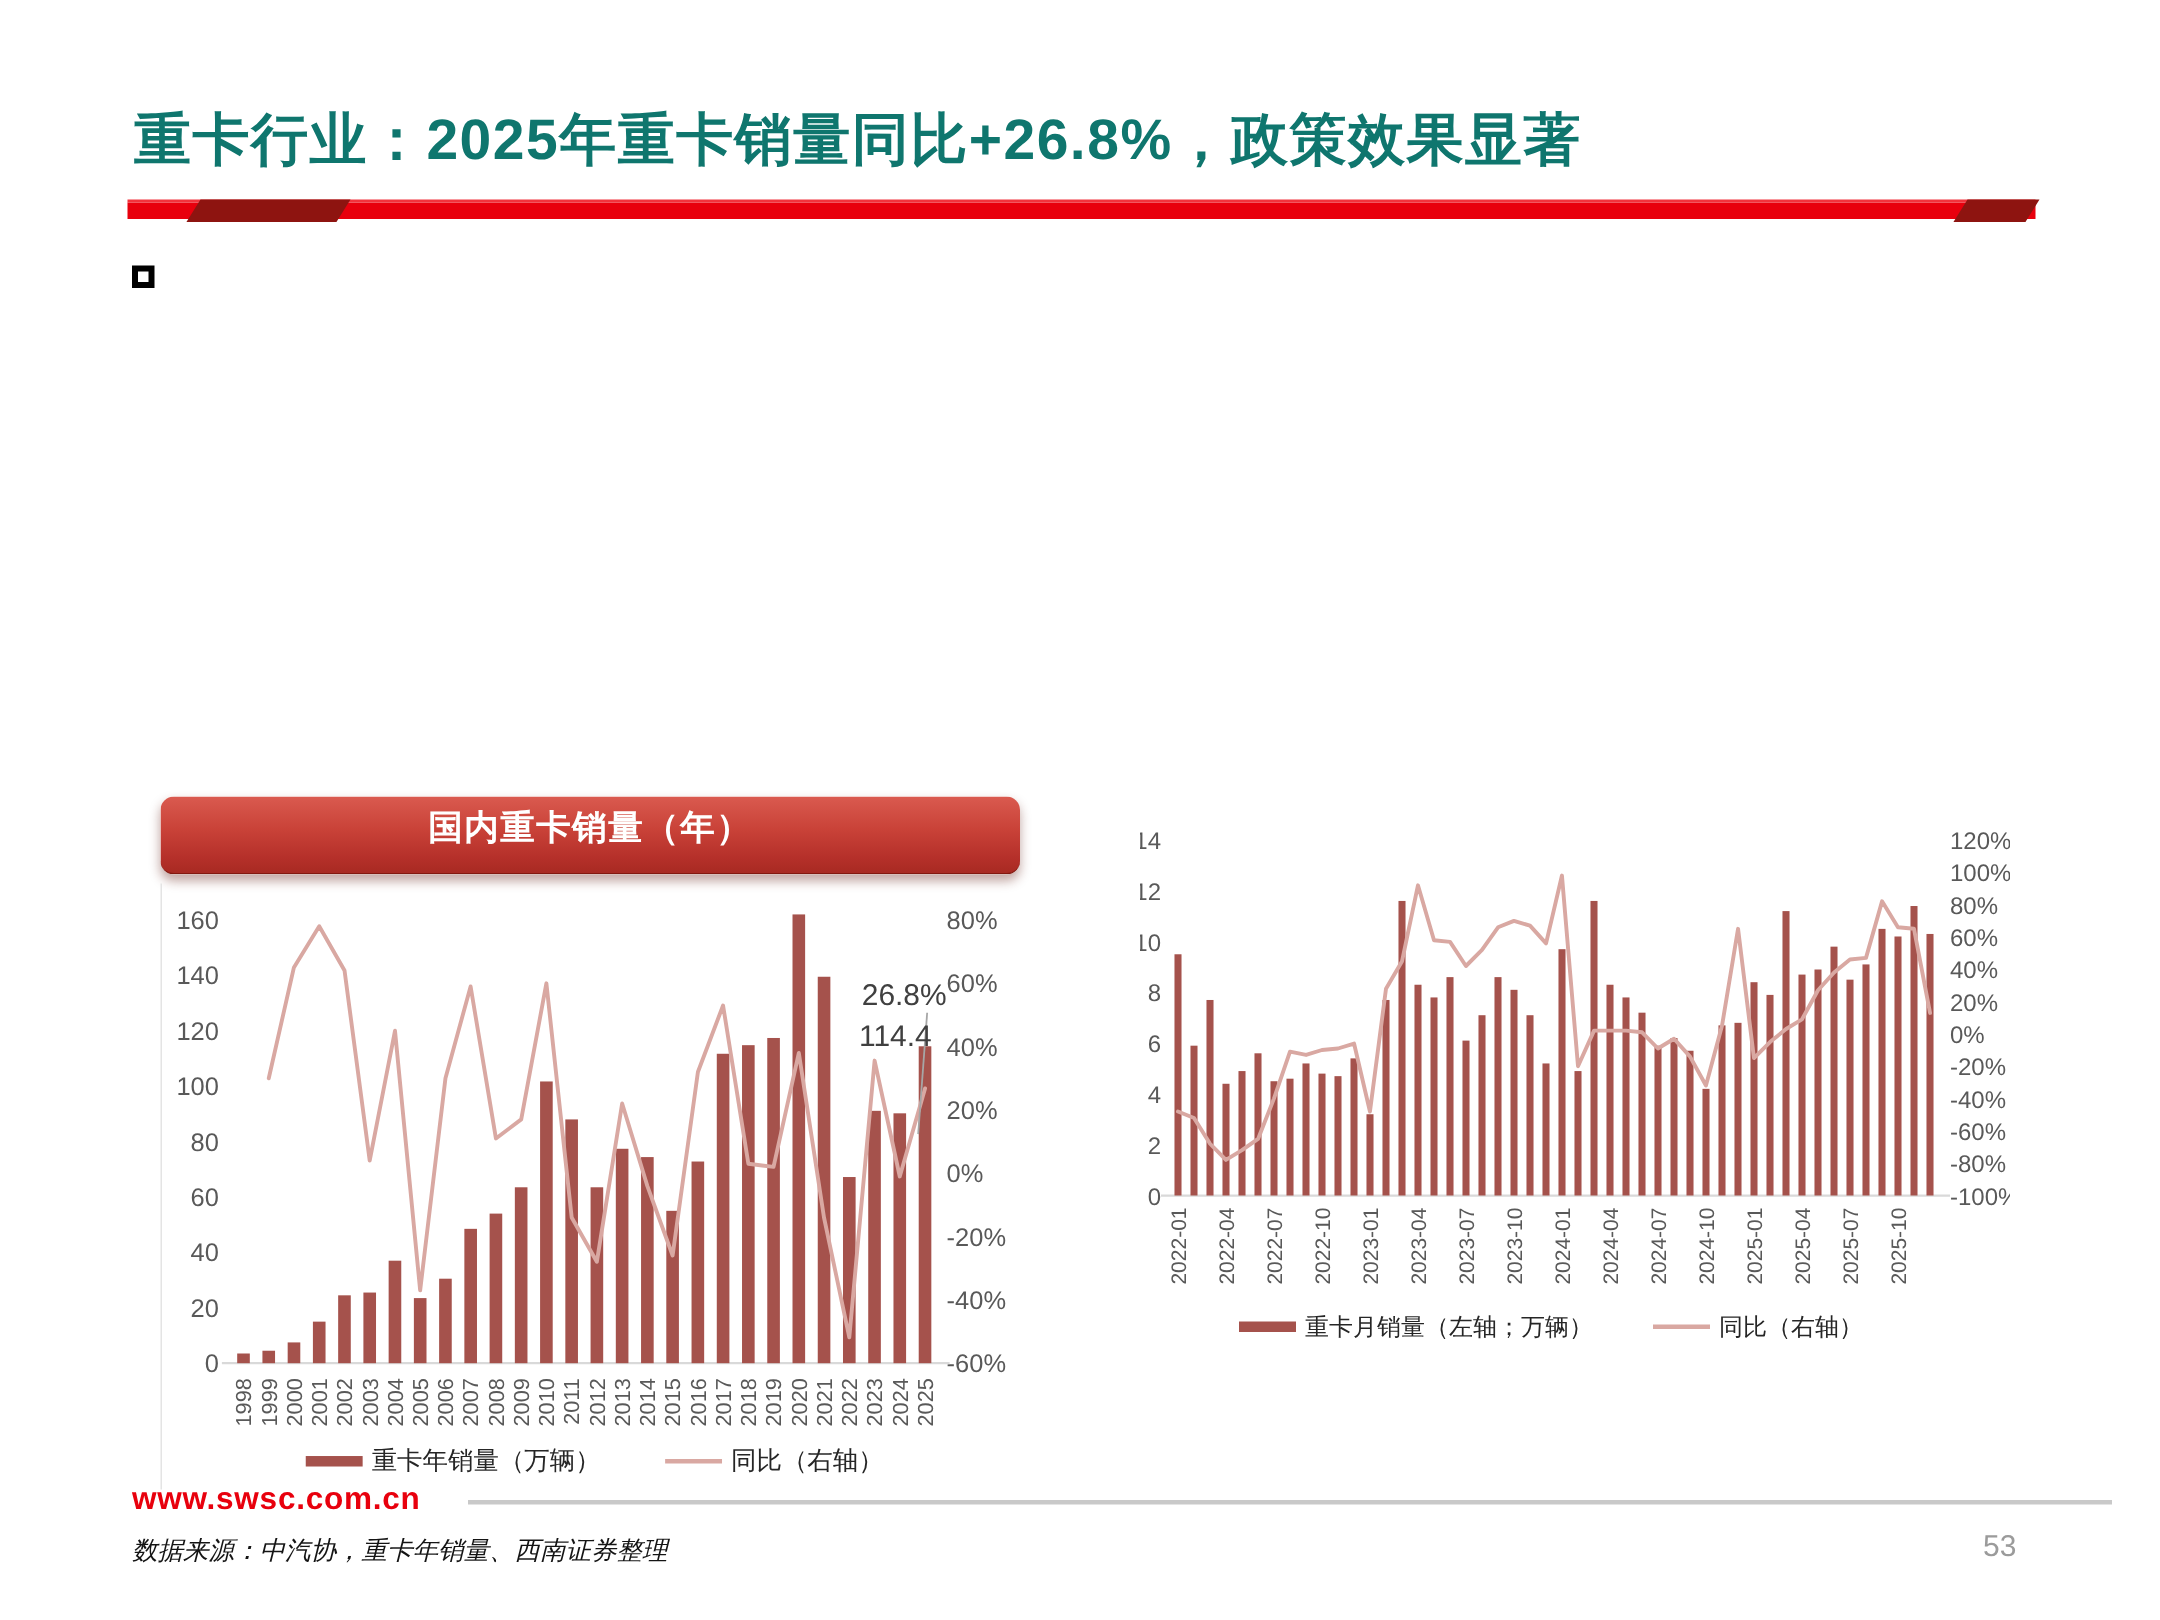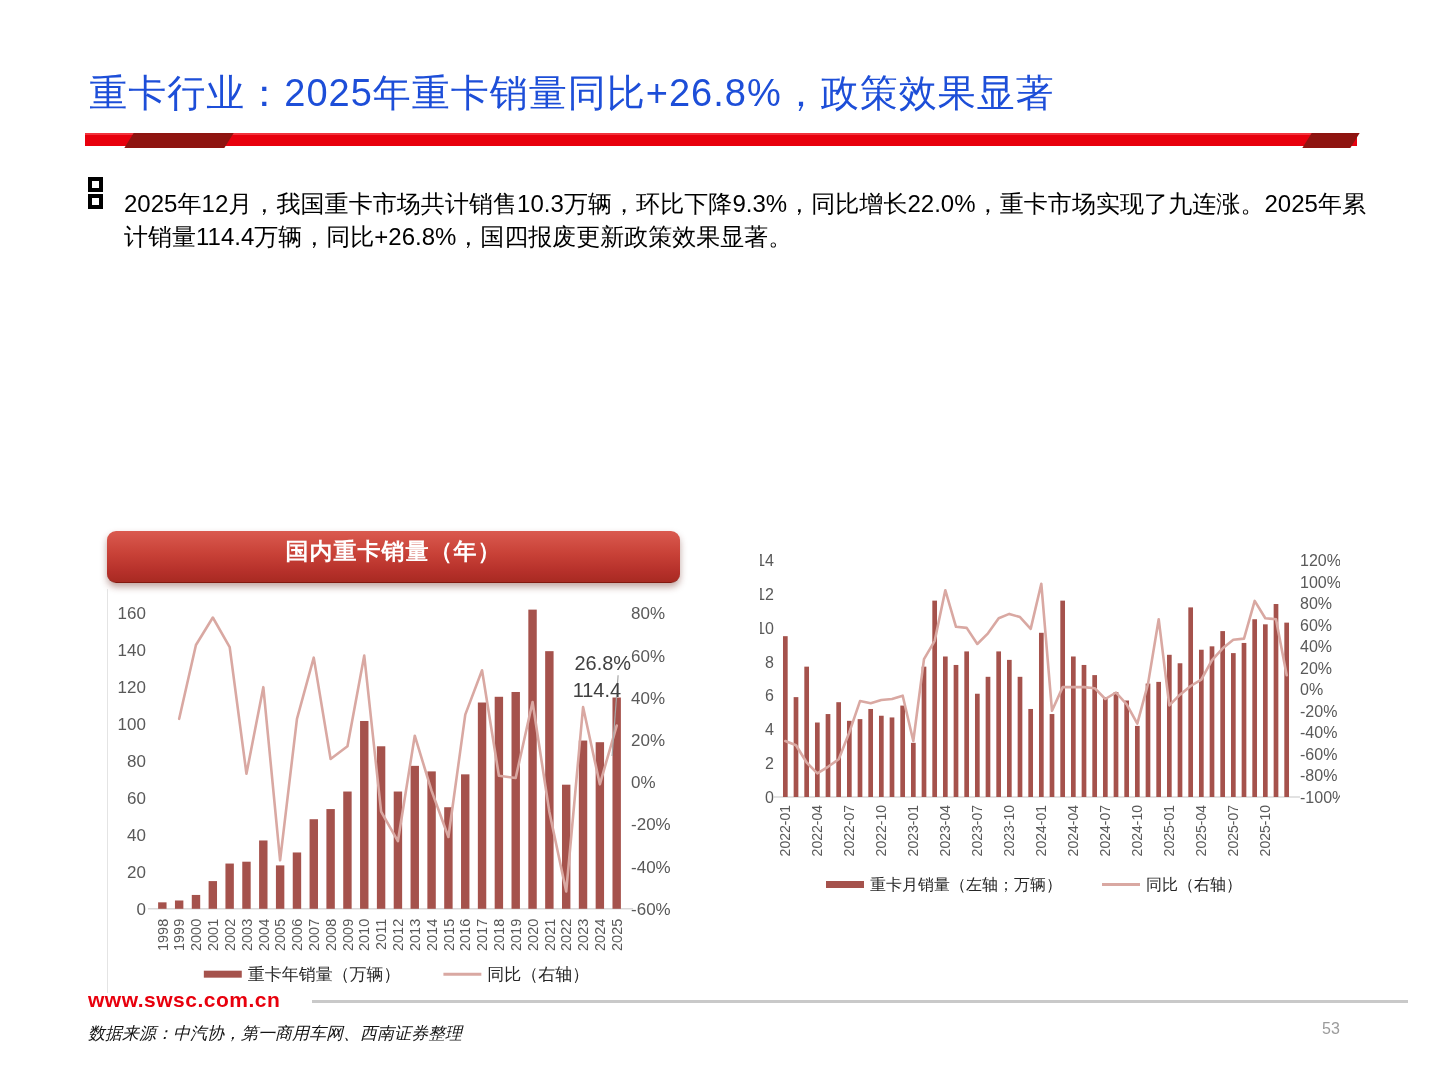--- a/index.html
+++ b/index.html
@@ -1,20 +1,20 @@
 <!DOCTYPE html>
 <html><head>
 <meta charset="utf-8">
 <style>
   * { margin:0; padding:0; box-sizing:border-box; }
   html,body { width:1440px; height:1080px; background:#ffffff; font-family:"Liberation Sans", sans-serif; }
   .slide { position:relative; width:1440px; height:1080px; background:#fff; overflow:hidden; }
 
   .page-title { position:absolute; left:0; top:68px; width:1144px; text-align:center;
-    font-size:38px; font-weight:normal; color:#1d4ed8; letter-spacing:1px; }
+    font-size:38px; font-weight:bold; color:#0f766e; letter-spacing:1px; }
 
   .title-rule { position:absolute; left:85px; top:133px; width:1272px; height:15px; }
   .rule-base { position:absolute; left:0; top:2px; width:100%; height:11px; background:#E8000D; }
   .rule-topline { position:absolute; left:0; top:0; width:100%; height:2px; background:#F2333C; }
   .rule-dark { position:absolute; top:0; height:15px; background:#8E1410; }
   .rule-dark.left  { left:44px;  width:100px; transform:skewX(-32deg); }
   .rule-dark.right { right:2px; width:48px;  transform:skewX(-32deg); }
 
   .bullets { position:absolute; left:88px; top:170px; width:1278px; list-style:none; }
   .bullets li { position:relative; padding-left:36px; margin-bottom:17px;
@@ -31,43 +31,39 @@
     border-bottom:1px solid #82180F;
     box-shadow:0 4px 7px rgba(100,30,20,0.40); }
   .chart-svg { display:block; margin-top:6px; }
   .chart-box.left .chart-svg { border-left:1px solid #E4E4E4; }
 
   .footer-url { position:absolute; left:88px; top:988px; font-size:21px; font-weight:bold;
     color:#E8000D; letter-spacing:0.5px; cursor:pointer; }
   .footer-line { position:absolute; left:312px; top:1000px; width:1096px; height:3px; background:#C9C9C9; }
   .footer-source { position:absolute; left:88px; top:1022px; font-size:17px; font-style:italic;
     font-family:"DejaVu Serif", serif; color:#141414; }
-  .footer-page { position:absolute; left:1322px; top:1020px; font-size:16px; color:#9B9B9B; }
+  .footer-page { position:absolute; left:1322px; top:1020px; font-size:20px; color:#9B9B9B; }
 </style>
 </head>
 <body>
 
 <div class="slide">
 
   <h1 class="page-title">重卡行业：2025年重卡销量同比+26.8%，政策效果显著</h1>
 
   <div class="title-rule">
     <div class="rule-base"></div>
     <div class="rule-topline"></div>
     <div class="rule-dark left"></div>
     <div class="rule-dark right"></div>
   </div>
 
   <ul class="bullets">
     <li>
       <span class="sq"></span>
-    </li>
-    <li>
-      <span class="sq"></span>
-      <span>2025年12月，我国重卡市场共计销售10.3万辆，环比下降9.3%，同比增长22.0%，重卡市场实现了九连涨。2025年累计销量114.4万辆，同比+26.8%，国四报废更新政策效果显著。</span>
     </li>
   </ul>
 
   <section class="chart-box left">
     <div class="chart-header">国内重卡销量（年）</div>
     <svg id="chart0" class="chart-svg" width="573" height="404" viewBox="0 0 573 404">
         <g fill="#595959" font-size="17" font-family="Liberation Sans, sans-serif">
           <text x="38" y="326" text-anchor="end">0</text>
           <text x="38" y="289" text-anchor="end">20</text>
           <text x="38" y="252" text-anchor="end">40</text>
@@ -258,16 +254,16 @@
           <rect x="66" y="344" width="38" height="7" fill="#A5524C"></rect>
           <text x="110" y="353" fill="#262626" font-size="16" font-family="Liberation Sans, sans-serif">重卡月销量（左轴；万辆）</text>
           <line x1="342" y1="347.5" x2="380" y2="347.5" stroke="#D9A8A2" stroke-width="3"></line>
           <text x="386" y="353" fill="#262626" font-size="16" font-family="Liberation Sans, sans-serif">同比（右轴）</text>
         </g>
       </svg>
   </section>
 
   <span class="footer-url">www.swsc.com.cn</span>
   <div class="footer-line"></div>
-  <div class="footer-source">数据来源：中汽协，第一商用车网、西南证券整理</div>
+  <div class="footer-source">数据来源：中汽协，重卡年销量、西南证券整理</div>
   <div class="footer-page">53</div>
 
 </div>
 
 </body></html>

